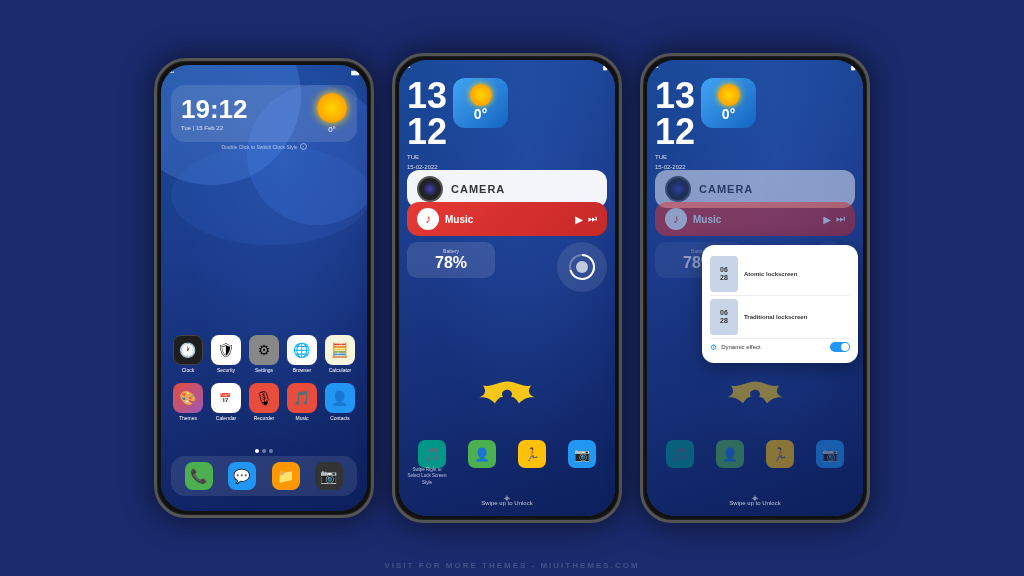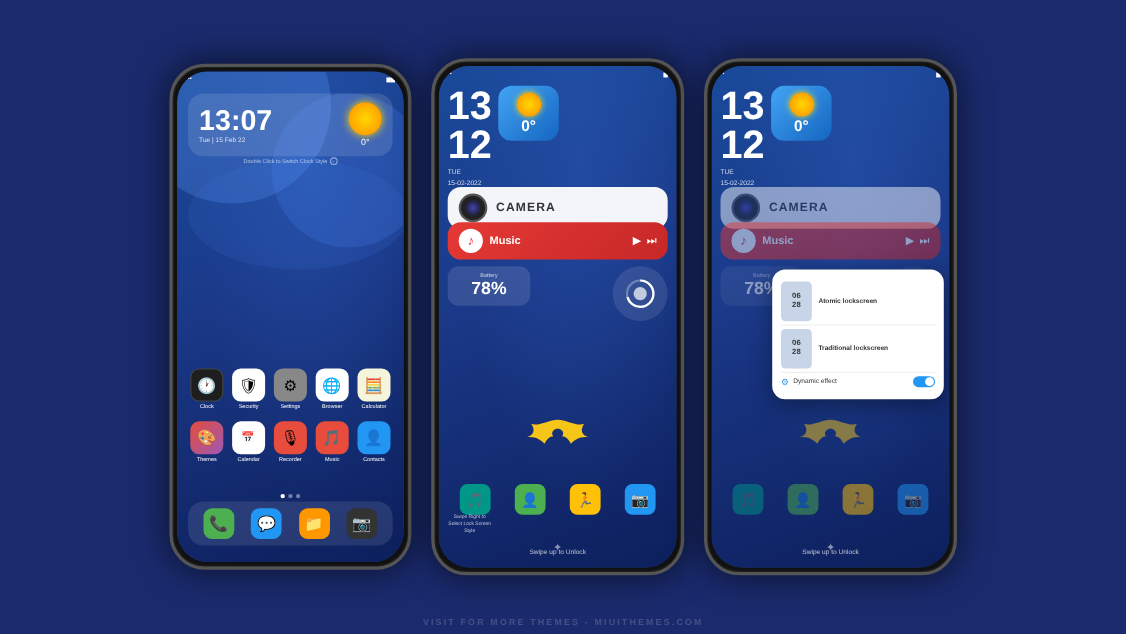--- a/index.html
+++ b/index.html
@@ -405,21 +405,21 @@
     .music-btn {
       color: white;
       font-size: 10px;
     }
 
     
     .battery-widget {
       position: absolute;
       top: 182px;
       left: 8px;
-      width: 75px;
+      width: 88px;
       background: rgba(255,255,255,0.12);
       border-radius: 10px;
       padding: 6px 8px;
       display: flex;
       flex-direction: column;
       align-items: center;
     }
 
     .battery-label {
       font-size: 5px;
@@ -664,21 +664,21 @@
           <div class="status-icons">
             <span style="font-size:5px; color:white;">•••</span>
           </div>
           <div class="status-icons">
             <span style="font-size:5px; color:white;">▆▆</span>
           </div>
         </div>
 
         <div class="phone1-clock-widget">
           <div>
-            <div class="clock-time-p1">13:07</div>
+            <div class="clock-time-p1">19:12</div>
             <div class="clock-date-p1">Tue | 15 Feb 22</div>
           </div>
           <div class="weather-widget-p1">
             <div class="weather-sun"></div>
             <div class="weather-temp">0°</div>
           </div>
         </div>
 
         <div class="click-hint">
           <span>Double Click to Switch Clock Style</span>

